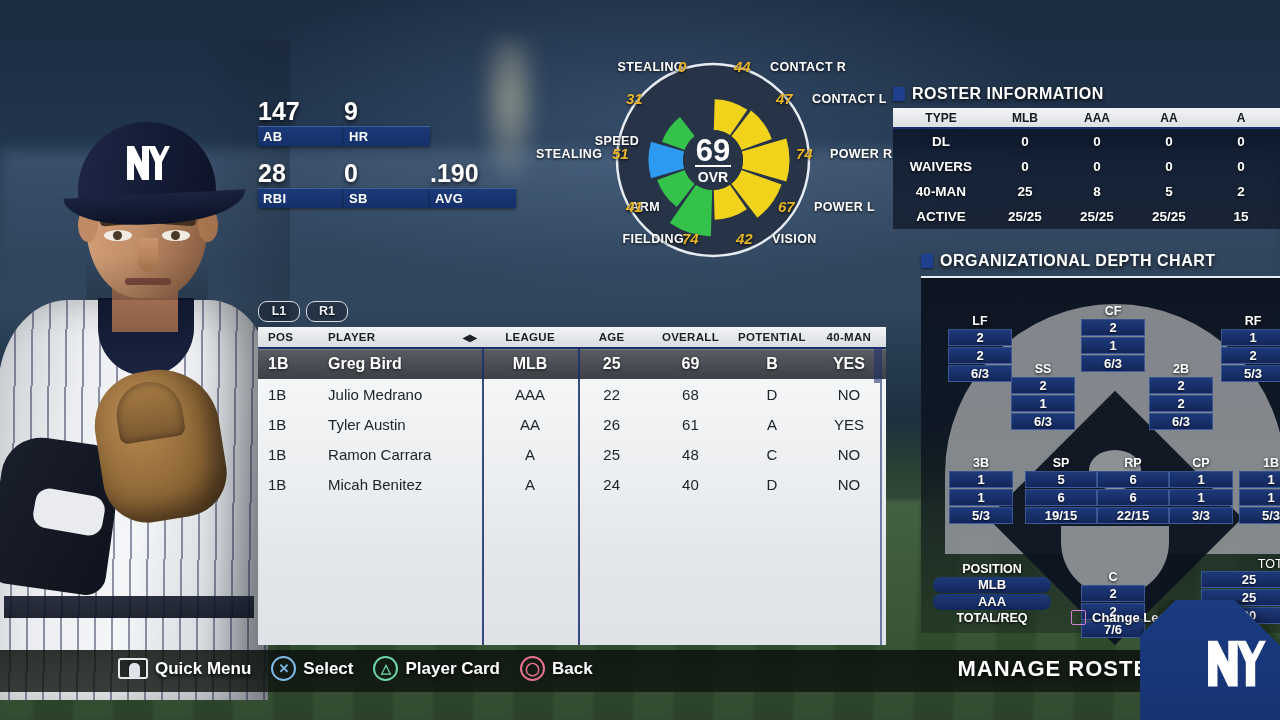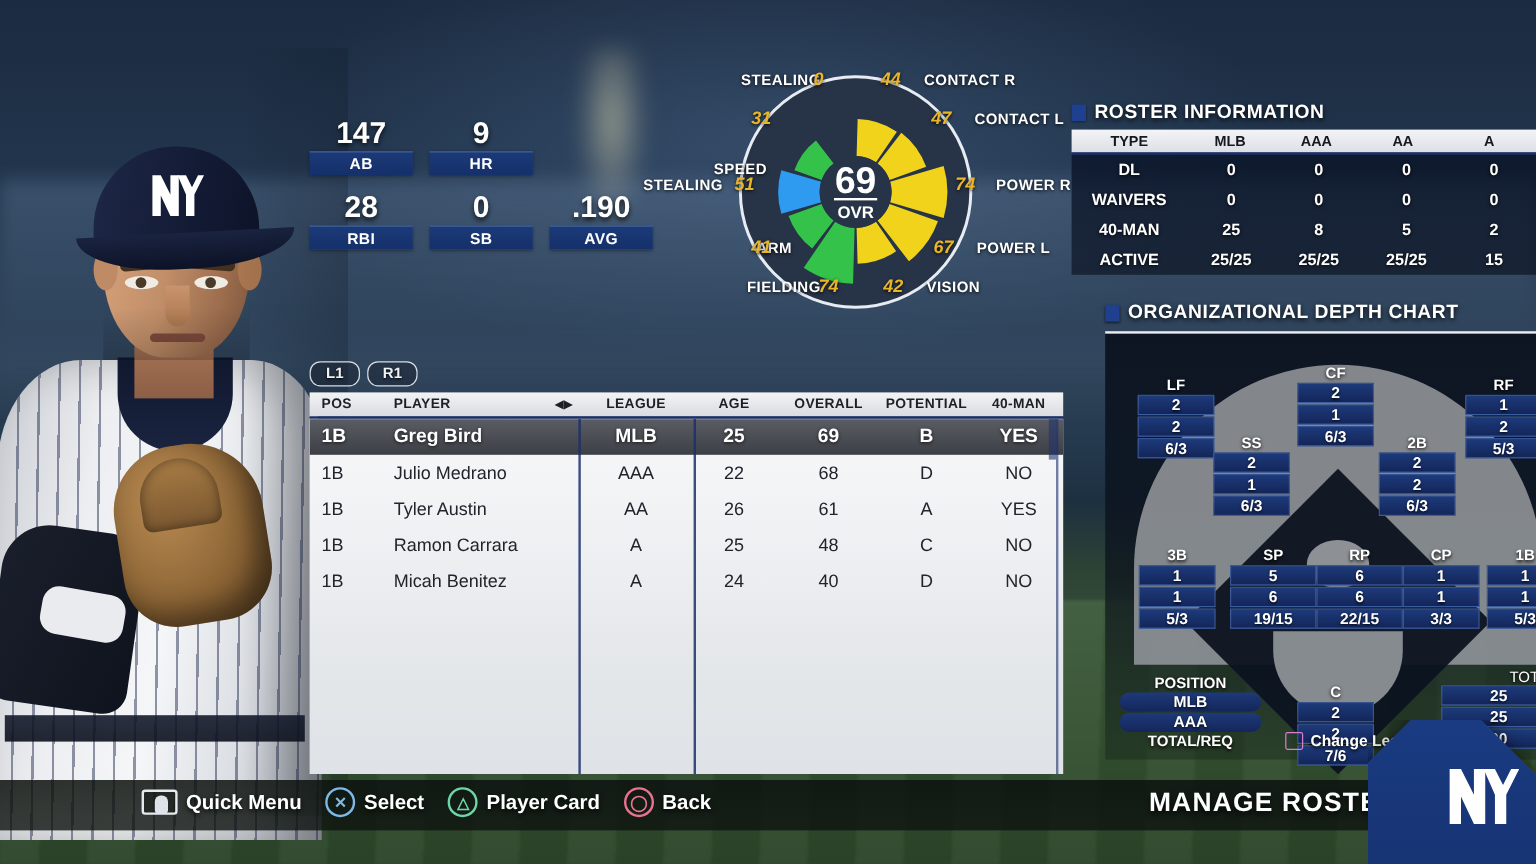--- a/index.html
+++ b/index.html
@@ -68,21 +68,21 @@
     box-shadow:inset 0 0 10px rgba(0,0,0,.45);}
   #sleeve{left:6px;top:400px;width:118px;height:150px;border-radius:40px 30px 20px 20px;
     background:linear-gradient(110deg,#1a1f2c,#0f131d);transform:rotate(8deg);}
   #wrist{left:44px;top:452px;width:70px;height:40px;border-radius:14px;background:#e9ebee;transform:rotate(10deg);}
   #belt{left:14px;top:556px;width:250px;height:22px;background:linear-gradient(#141a2c,#0b0f1c);opacity:.9;}
   #playerFade{position:absolute;left:0;top:0;width:300px;height:640px;
     background:linear-gradient(90deg, rgba(0,0,0,0) 70%, rgba(13,22,34,.25) 100%);}
 
   
   #stats{position:absolute;left:258px;top:98px;width:290px;}
-  .statRow{display:flex;gap:14px;margin-bottom:14px;text-align:center;}
+  .statRow{display:flex;margin-bottom:14px;}
   .statCell{width:86px;}
   .statVal{font-size:25px;font-weight:bold;color:#fff;line-height:26px;
     text-shadow:0 2px 4px rgba(0,0,0,.8);}
   .statLabel{margin-top:2px;background:linear-gradient(#1b3a78,#15306a);
     border-top:1px solid rgba(120,160,220,.45);
     color:#fff;font-size:13px;font-weight:bold;padding:2px 5px;letter-spacing:.3px;
     box-shadow:0 1px 3px rgba(0,0,0,.5);}
 
   
   #radial{position:absolute;left:530px;top:52px;width:370px;height:215px;}
@@ -127,21 +127,21 @@
   .panelHead{display:flex;align-items:center;gap:7px;}
   .sqMark{width:12px;height:14px;background:#1f3f8f;box-shadow:0 1px 2px rgba(0,0,0,.6);}
   .panelHead .ph{color:#fff;font-size:16px;font-weight:bold;letter-spacing:.5px;
     text-shadow:0 2px 4px rgba(0,0,0,.9);}
   #rosterInfo{position:absolute;left:893px;top:85px;width:388px;}
   #riTable{margin-top:5px;}
   #riHead{display:flex;background:linear-gradient(#f3f4f6,#dcdfe4);
     border-bottom:2px solid #1a2f6e;height:19px;align-items:center;}
   #riHead div{font-size:12px;font-weight:bold;color:#14181f;text-align:center;}
   .riBody{background:linear-gradient(180deg, rgba(10,20,40,.82), rgba(8,14,28,.62));}
-  .riRow{display:flex;height:25px;align-items:center;justify-content:space-between;}
+  .riRow{display:flex;height:25px;align-items:center;}
   .riRow div{font-size:13.5px;font-weight:bold;color:#fff;text-align:center;
     text-shadow:0 1px 3px rgba(0,0,0,.9);}
   .ri-type{width:96px;} .ri-c{width:72px;}
 
   #depth{position:absolute;left:893px;top:252px;width:388px;padding-left:28px;}
   #dcField{position:relative;margin-top:6px;width:388px;height:355px;
     background:linear-gradient(180deg, rgba(8,14,26,.88), rgba(10,16,28,.72) 55%, rgba(24,38,28,.45));
     border-top:2px solid #e9ecf0;}
   #dirt{position:absolute;left:24px;top:26px;width:340px;height:250px;
     border-radius:170px 170px 0 0;background:#8d9196;opacity:.92;}

